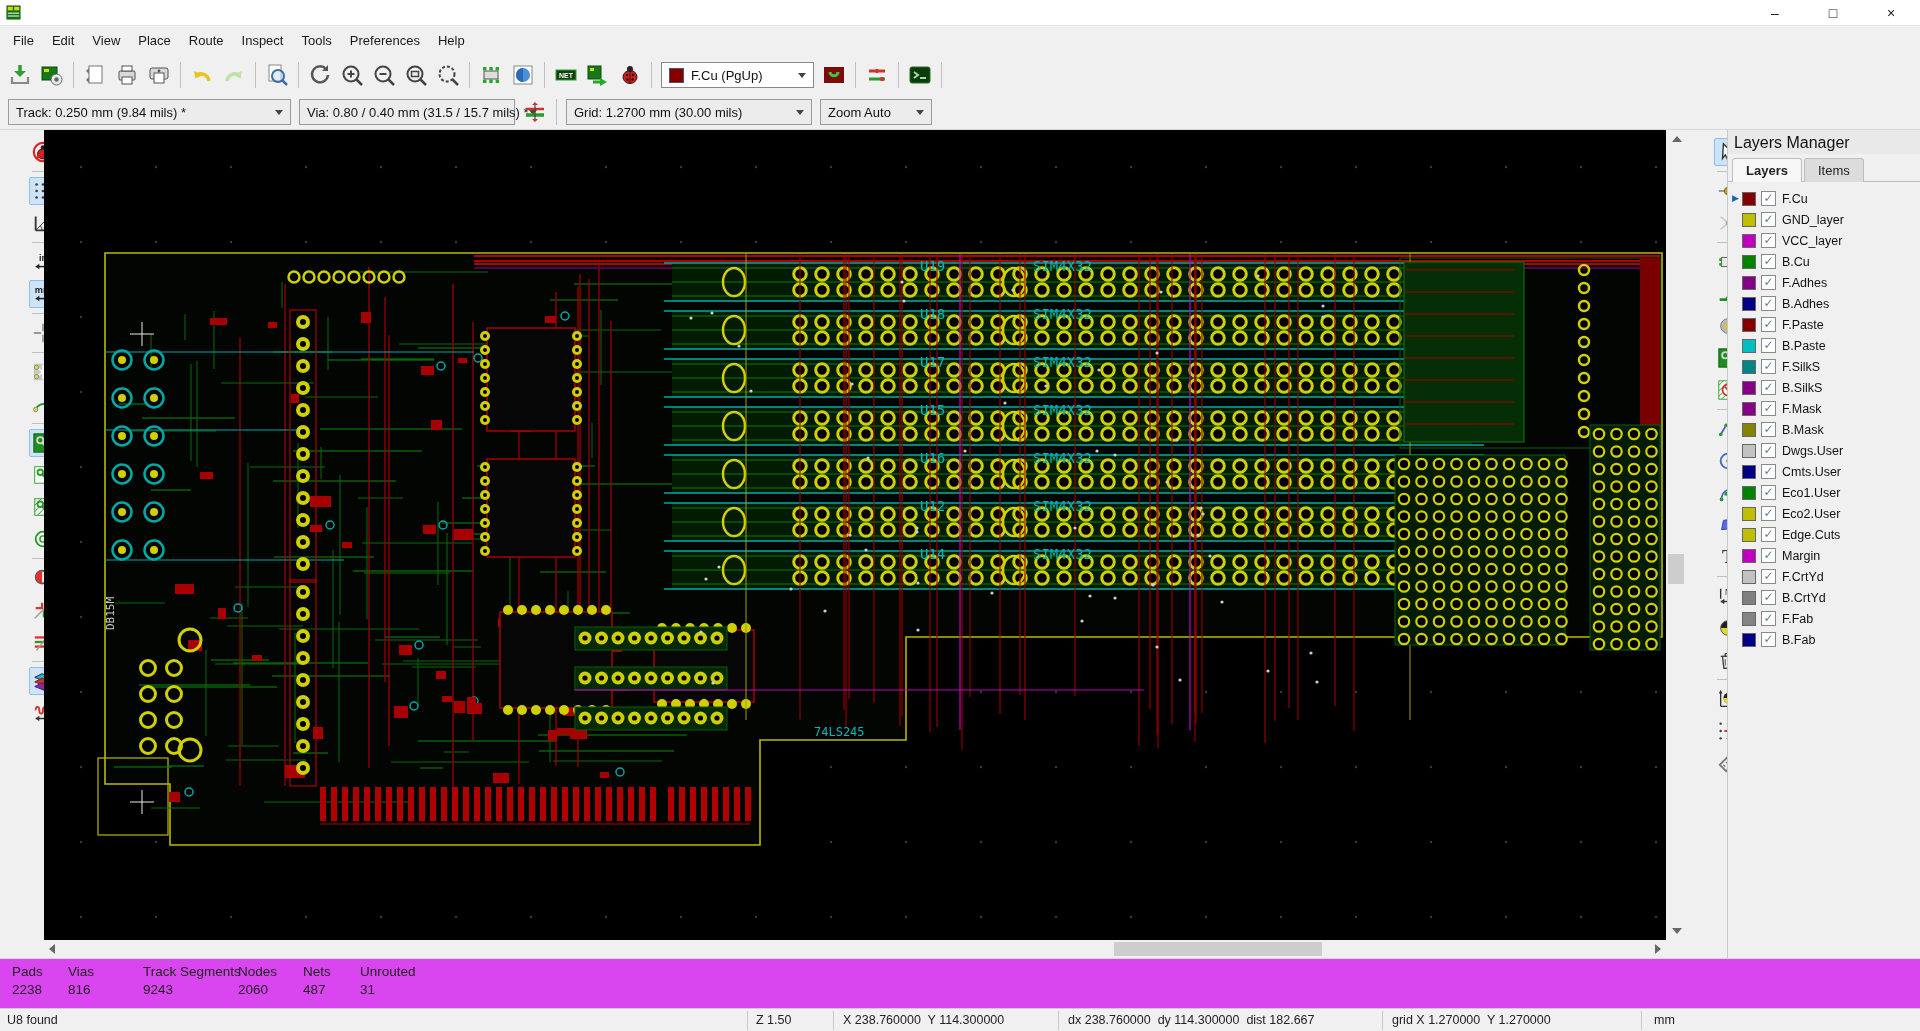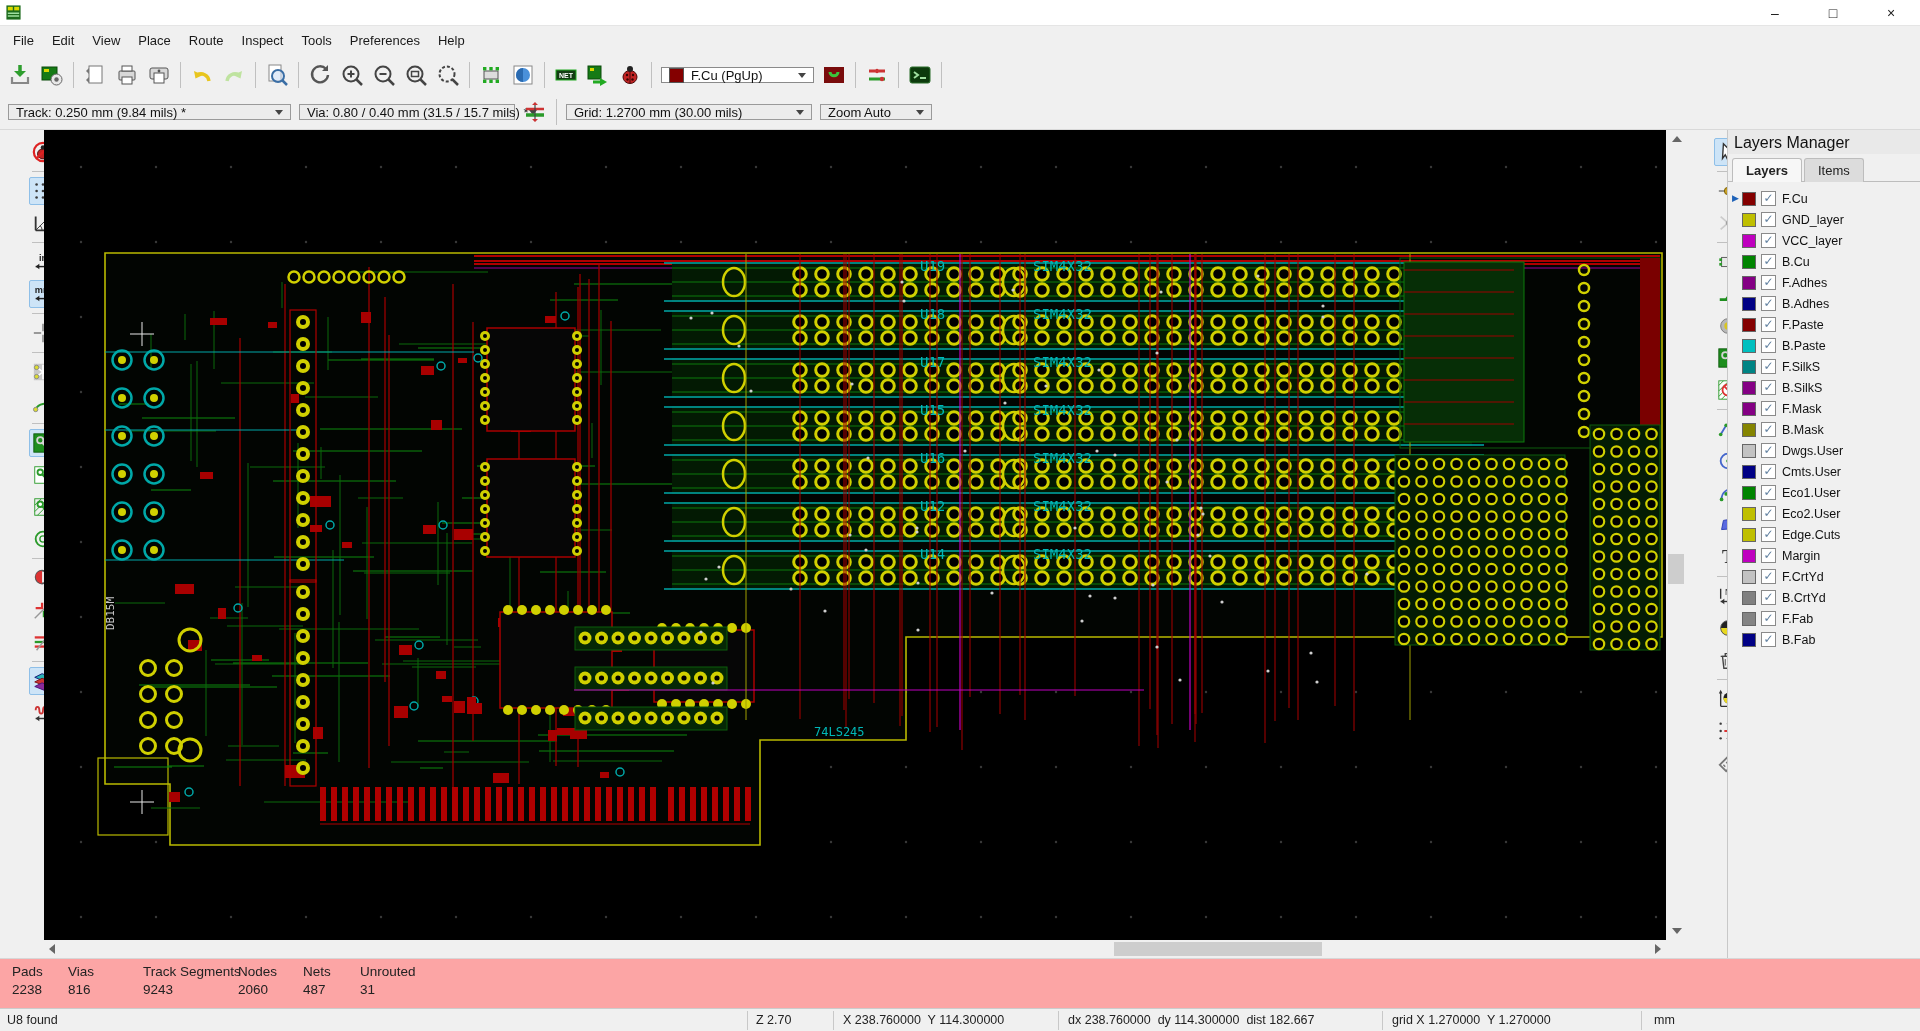--- a/index.html
+++ b/index.html
@@ -28,21 +28,21 @@
               display:flex; align-items:center; padding-left:4px; border-bottom:1px solid #d9d9d9; }
   .tbicon { width:30px; height:30px; display:flex; align-items:center; justify-content:center;
             border:1px solid transparent; border-radius:2px; margin:0 1px; }
   .tbicon svg { width:24px; height:24px; }
   .sidebar .tbicon { width:28px; height:28px; margin:2px 0; }
   .sidebar .tbicon svg { width:22px; height:22px; }
   .tbicon.sel { background:#cde4f7; border:1px solid #8ebfe8; }
   .tbsep { width:1px; height:26px; background:#c0c0c0; margin:0 5px; }
   .sidebar .tbsep { width:22px; height:1px; margin:3px 0; }
 
-  .combo { height:16px; background:#fff; border:1px solid #8a8a8a; display:flex; align-items:center;
+  .combo { height:26px; background:#fff; border:1px solid #8a8a8a; display:flex; align-items:center;
            font-size:13px; color:#111; padding:0 7px; margin:0 4px; white-space:nowrap; }
   .combo .chev { margin-left:auto; width:0; height:0; border-left:4px solid transparent;
                  border-right:4px solid transparent; border-top:5px solid #444; }
   .combo.gray { background:#ececec; border-color:#9a9a9a; }
   .swatch { width:15px; height:15px; border:1px solid #555; margin-right:7px; flex:none; }
 
   
   .main { position:absolute; left:0; top:130px; width:1920px; height:828px; }
   .sidebar { position:absolute; top:0; height:828px; background:#f0f0f0; display:flex;
              flex-direction:column; align-items:center; padding-top:6px;margin-left:21px; }
@@ -73,21 +73,21 @@
   .lm-tab.active { background:#f7f7f7; font-weight:bold; }
   .lm-list { padding:6px 0 0 4px; }
   .lm-row { height:21px; display:flex; align-items:center; }
   .lm-arrow { width:10px; flex:none; font-size:9px; color:#1e62b8; line-height:21px; text-align:left; }
   .lm-swatch { width:14px; height:14px; border:1px solid #666; flex:none; }
   .lm-check { width:15px; height:15px; background:#fff; border:1px solid #8a8a8a; margin-left:5px;
               flex:none; font-size:12px; line-height:13px; text-align:center; color:#5f7f9f; }
   .lm-name { font-size:12.5px; color:#111; margin-left:6px; white-space:nowrap; }
 
   
-  .statsbar { position:absolute; left:0; top:958px; width:1920px; height:50px; background:#fca5a5;
+  .statsbar { position:absolute; left:0; top:958px; width:1920px; height:50px; background:#d946ef;
               border-top:1px solid #d7d7d7; }
   .stat { position:absolute; top:5px; font-size:13.5px; color:#222; }
   .stat .v { display:block; margin-top:3px; }
   .statusbar { position:absolute; left:0; top:1008px; width:1920px; height:23px; background:#f0f0f0;
                border-top:1px solid #cccccc; font-size:12.5px; color:#222; }
   .statusbar span { position:absolute; top:4px; white-space:pre; }
   .sdiv { position:absolute; top:2px; width:1px; height:19px; background:#c8c8c8; }
 </style>
 </head>
 <body>
@@ -1973,21 +1973,21 @@
       <div class="stat" style="left: 68px;"><span class="l">Vias</span><span class="v">816</span></div>
       <div class="stat" style="left: 123px; margin-left: 20px;"><span class="l">Track Segments</span><span class="v">9243</span></div>
       <div class="stat" style="left: 238px;"><span class="l">Nodes</span><span class="v">2060</span></div>
       <div class="stat" style="left: 303px;"><span class="l">Nets</span><span class="v">487</span></div>
       <div class="stat" style="left: 360px;"><span class="l">Unrouted</span><span class="v">31</span></div>
     </div>
 
   <div class="statusbar">
     <span style="left:7px">U8 found</span>
     <i class="sdiv" style="left:747px"></i>
-    <span style="left:756px">Z 2.70</span>
+    <span style="left:756px">Z 1.50</span>
     <i class="sdiv" style="left:833px"></i>
     <span style="left:843px">X 238.760000  Y 114.300000</span>
     <i class="sdiv" style="left:1058px"></i>
     <span style="left:1068px">dx 238.760000  dy 114.300000  dist 182.667</span>
     <i class="sdiv" style="left:1382px"></i>
     <span style="left:1392px">grid X 1.270000  Y 1.270000</span>
     <i class="sdiv" style="left:1641px"></i>
     <span style="left:1654px">mm</span>
   </div>
 

